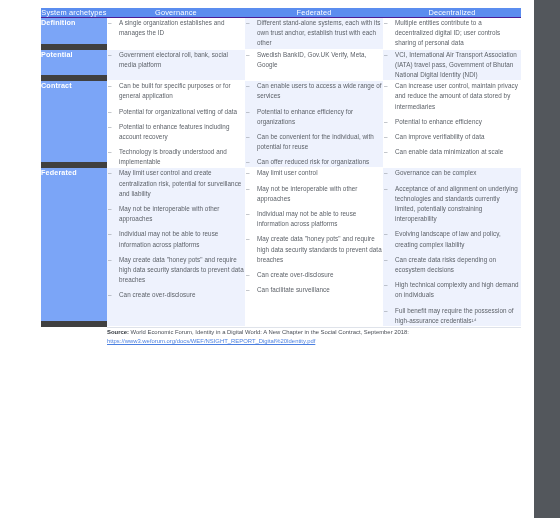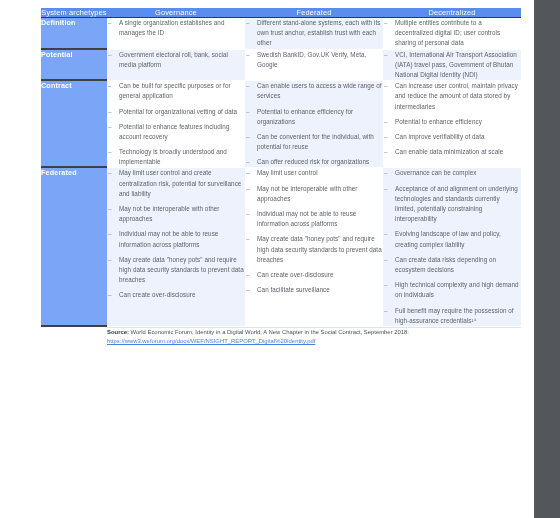--- a/index.html
+++ b/index.html
@@ -56,21 +56,21 @@
   }
   
   .rowlabel {
     background: #7ba5f7;
     color: #ffffff;
     font-size: 7.2px;
     font-weight: bold;
     letter-spacing: 0.15px;
     padding: 6px 0 6px 9px;
     width: 66px;
-    border-bottom: 2px solid #404040;
+    border-bottom: 6px solid #404040;
   }
   .headcell {
     background: #5b8def;
     color: #ffffff;
     font-size: 7.4px;
     font-weight: normal;
     letter-spacing: 0.15px;
     padding: 6px 0 6px 9px;
     border-bottom: 1px solid #4c1d95;
   }

